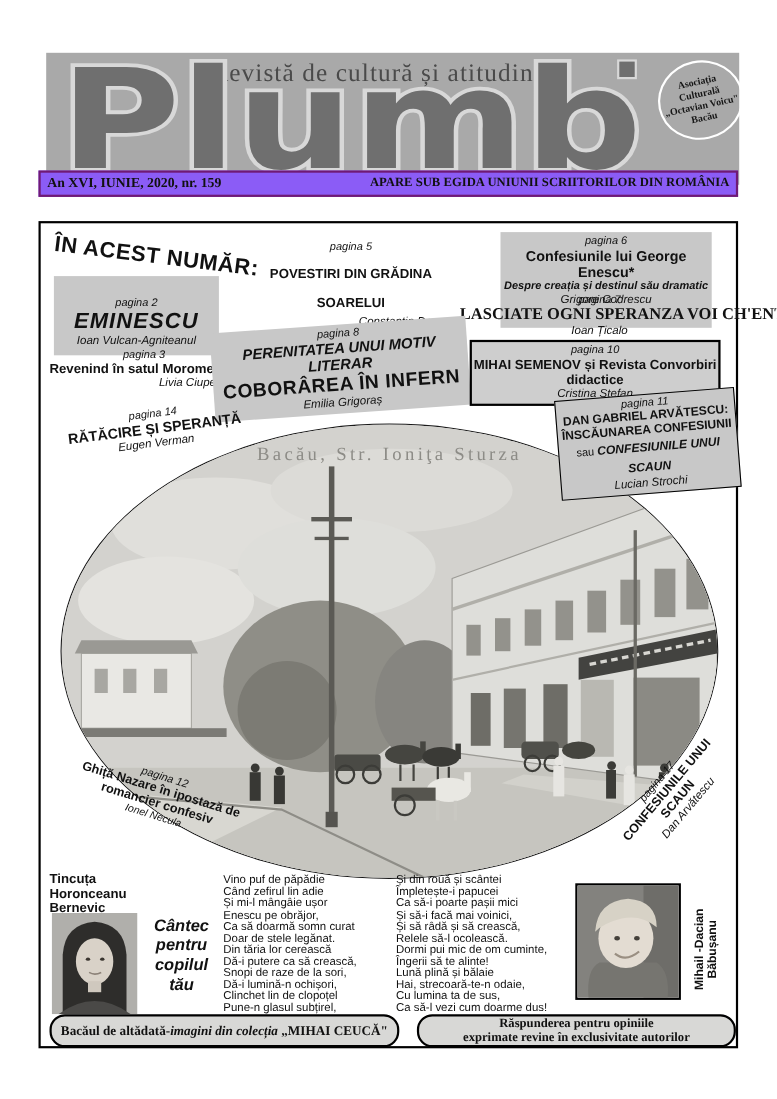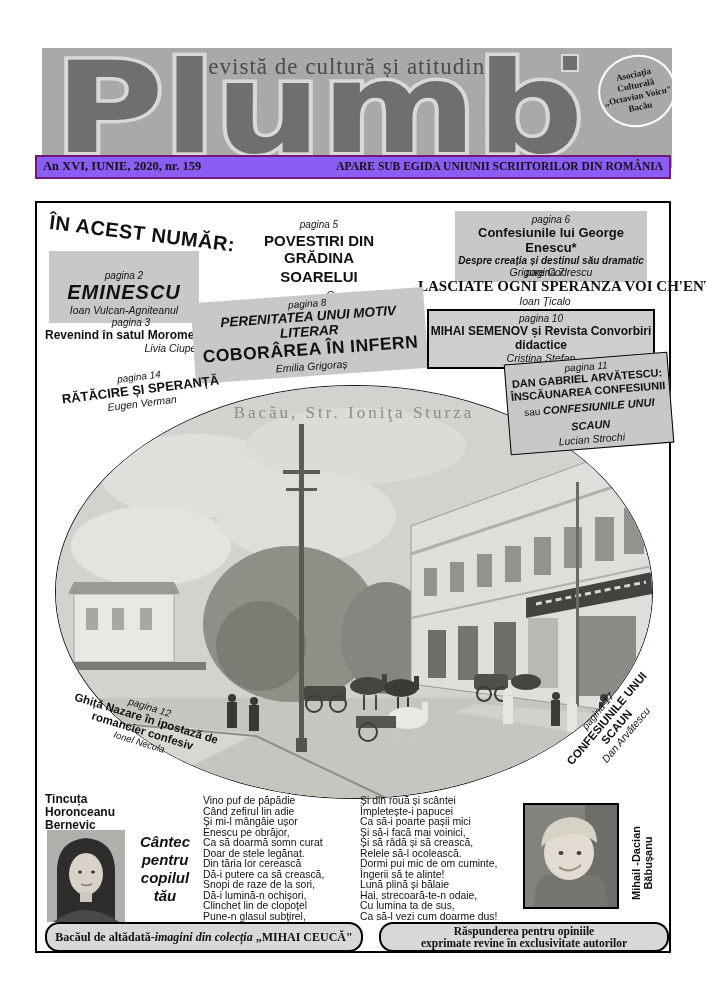--- a/index.html
+++ b/index.html
@@ -28,23 +28,23 @@
            background:#fff;}
   .pg{font-style:italic;font-size:10px;}
   .auth{font-style:italic;font-size:10.5px;}
   .blk{position:absolute;text-align:center;z-index:3;}
   .graybox{background:#c8c8c8;}
   .heading{position:absolute;left:14px;top:8px;width:210px;transform:rotate(7deg);transform-origin:left top;
            font-size:20px;font-weight:bold;letter-spacing:.5px;z-index:3;}
   .p2{left:12px;top:48px;width:150px;height:53px;padding-top:19px;}
   .p2 .t{font-weight:bold;font-style:italic;font-size:20px;letter-spacing:1px;}
   .p5{left:196px;top:16px;width:172px;}
-  .p5 .t{font-weight:bold;font-size:15px;margin-top:2px;}
+  .p5 .t{font-weight:bold;font-size:12px;margin-top:12px;}
   .p5 .auth{text-align:right;margin-top:4px;}
-  .p6{left:418px;top:8px;width:192px;padding:3px 0 4px;}
+  .p6{left:418px;top:8px;width:192px;padding:3px 0 20px;}
   .p6 .t{font-weight:bold;font-size:13px;}
   .p6 .st{font-weight:bold;font-style:italic;font-size:10px;text-align:center;}
   .p7{left:381px;top:64px;width:254px;}
   .p7 .t{font-family:"Liberation Serif",serif;font-weight:bold;font-size:15px;white-space:nowrap;}
   .p3{left:4px;top:114px;width:180px;}
   .p3 .t{font-weight:bold;font-size:12px;}
   .p3 .auth{text-align:right;padding-right:10px;}
   .p8{left:156px;top:92px;width:233px;transform:rotate(-4deg);padding:3px 0 4px;}
   .p8 .k{font-weight:bold;font-style:italic;font-size:13.5px;}
   .p8 .t{font-weight:bold;font-size:17.5px;letter-spacing:.5px;}

